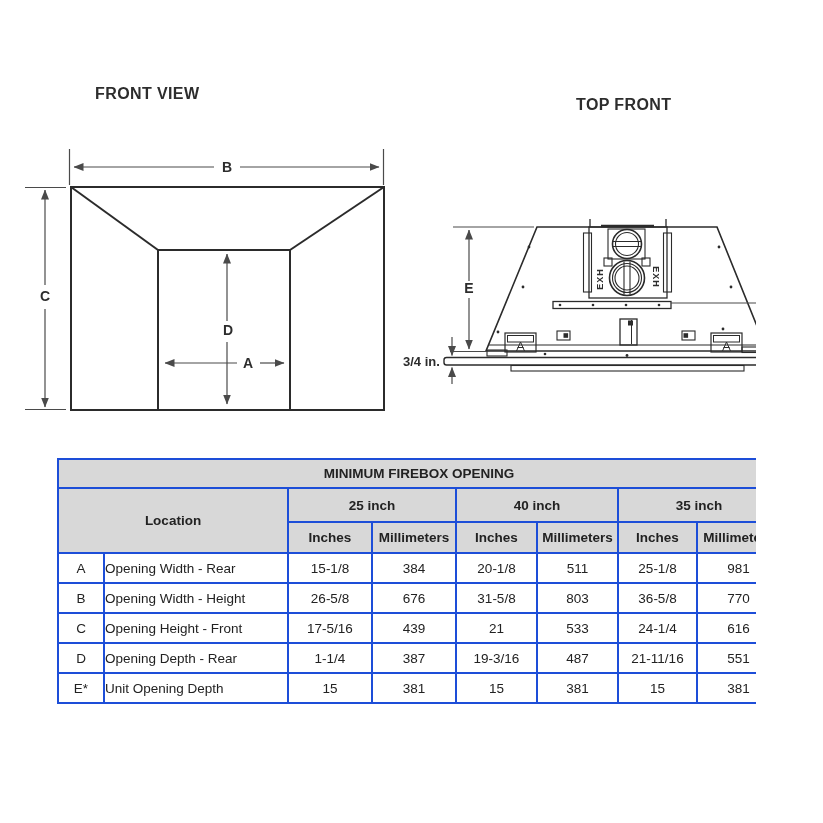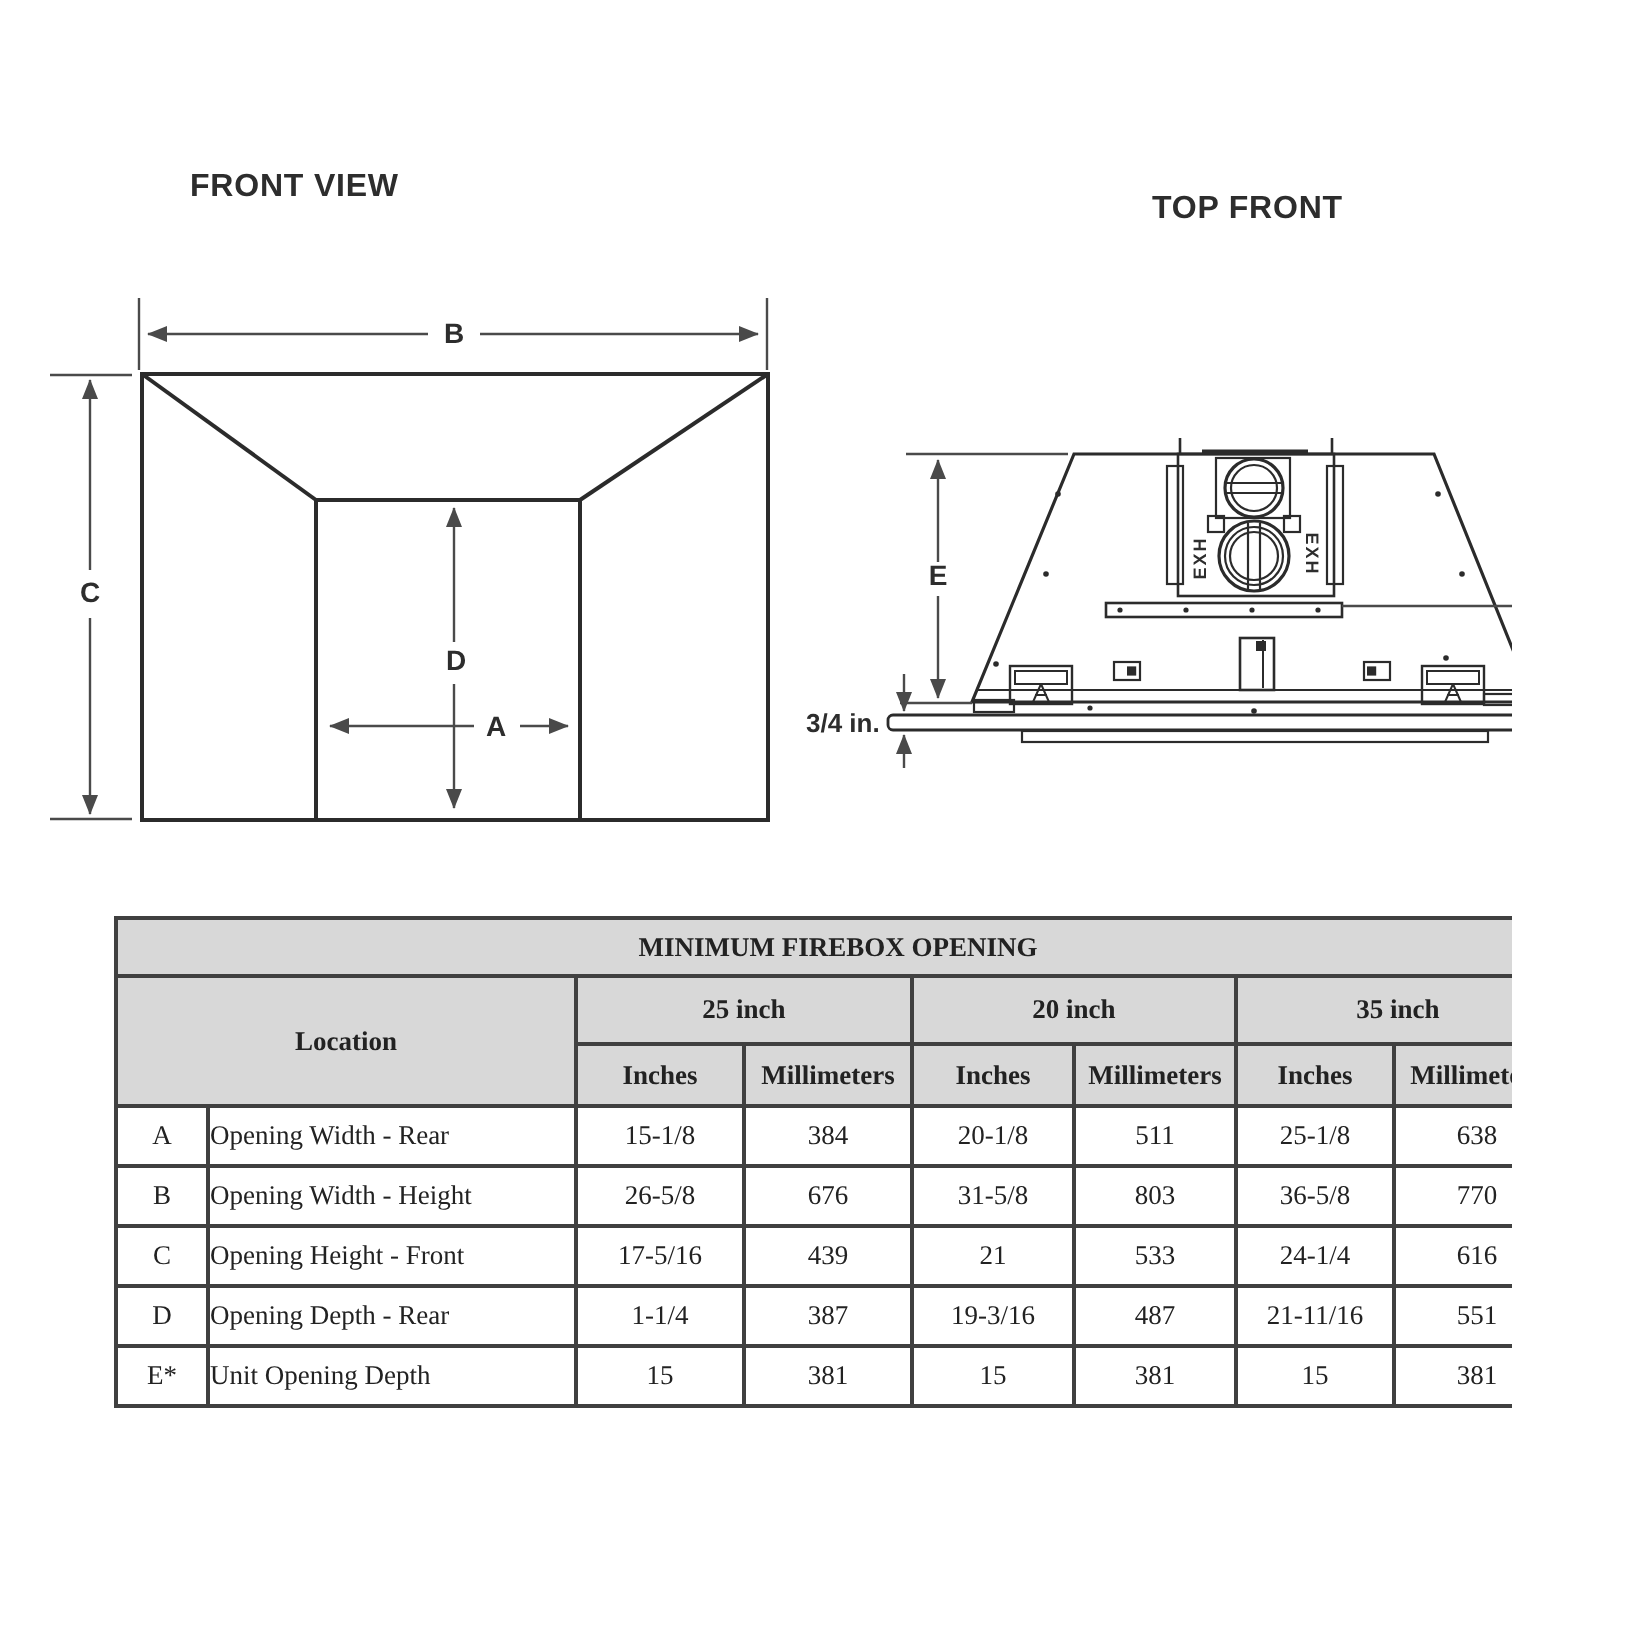--- a/index.html
+++ b/index.html
@@ -20,21 +20,21 @@
   .dimlbl{font-size:14px;font-weight:bold;text-anchor:middle;}
   .smalllbl{font-size:13px;font-weight:bold;text-anchor:start;}
   .portlbl{font-size:9px;font-weight:bold;letter-spacing:1px;text-anchor:middle;}
   
   table.spec{
     position:absolute;left:57px;top:458px;width:722px;
     border-collapse:collapse;table-layout:fixed;
     font-size:13.5px;
   }
   .spec th,.spec td{
-    border:2px solid #404040;overflow:hidden;white-space:nowrap;padding:0;font-family:Liberation Serif, serif;
+    border:2px solid #1d4ed8;overflow:hidden;white-space:nowrap;padding:0;
   }
   .spec th{background:#d8d8d8;font-weight:bold;text-align:center;color:#222;}
   .spec td{background:#ffffff;font-weight:normal;text-align:center;color:#222;}
   .spec td.loc{text-align:left;padding-left:0;}
   tr.r-title{height:29px;}
   tr.r-size{height:34px;}
   tr.r-unit{height:31px;}
   tr.r-body{height:30px;}
 </style>
 </head>
@@ -204,40 +204,40 @@
       <col style="width:79px">
         <col style="width:83px">
     </colgroup>
     <tbody>
         <tr class="r-title">
       <th colspan="8">MINIMUM FIREBOX OPENING</th>
     </tr>
     <tr class="r-size">
       <th colspan="2" rowspan="2">Location</th>
       <th colspan="2">25 inch</th>
-      <th colspan="2">20 inch</th>
+      <th colspan="2">40 inch</th>
       <th colspan="2">35 inch</th>
     </tr>
     <tr class="r-unit">
       <th>Inches</th>
       <th>Millimeters</th>
       <th>Inches</th>
       <th>Millimeters</th>
       <th>Inches</th>
       <th>Millimeters</th>
     </tr>
     <tr class="r-body">
       <td>A</td>
       <td class="loc">Opening Width - Rear</td>
       <td>15-1/8</td>
       <td>384</td>
       <td>20-1/8</td>
       <td>511</td>
       <td>25-1/8</td>
-      <td>638</td>
+      <td>981</td>
     </tr>
     <tr class="r-body">
       <td>B</td>
       <td class="loc">Opening Width - Height</td>
       <td>26-5/8</td>
       <td>676</td>
       <td>31-5/8</td>
       <td>803</td>
       <td>36-5/8</td>
       <td>770</td>

